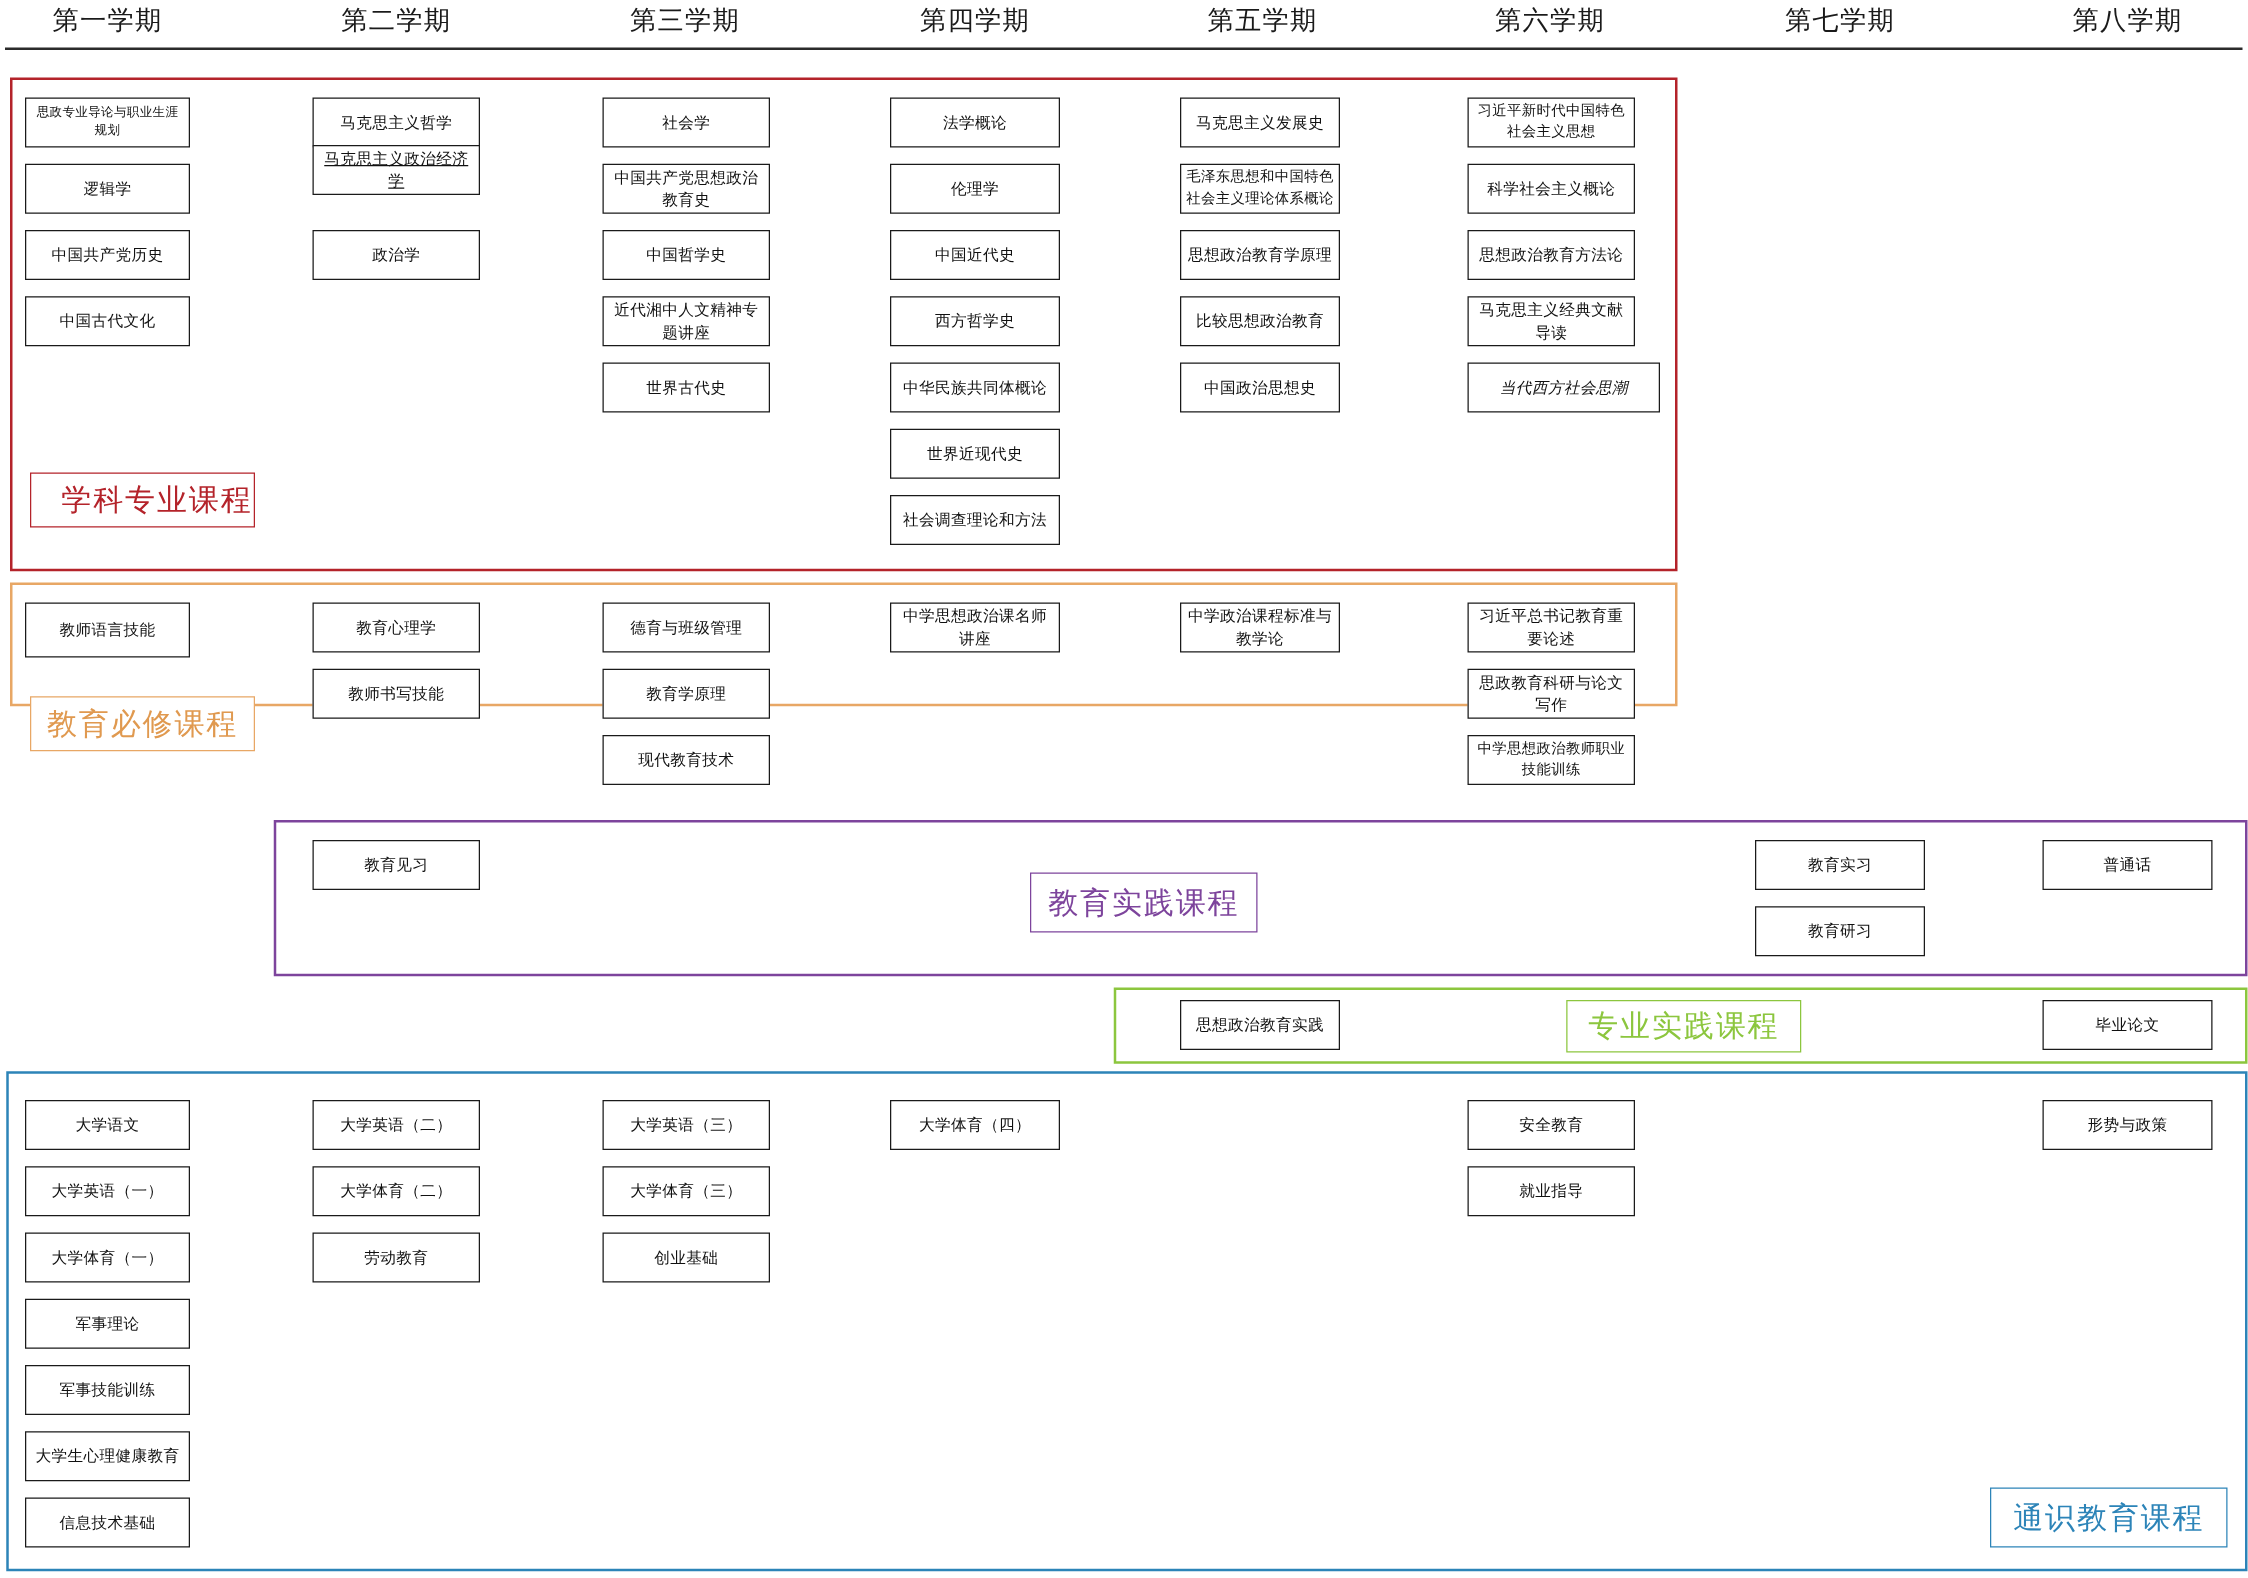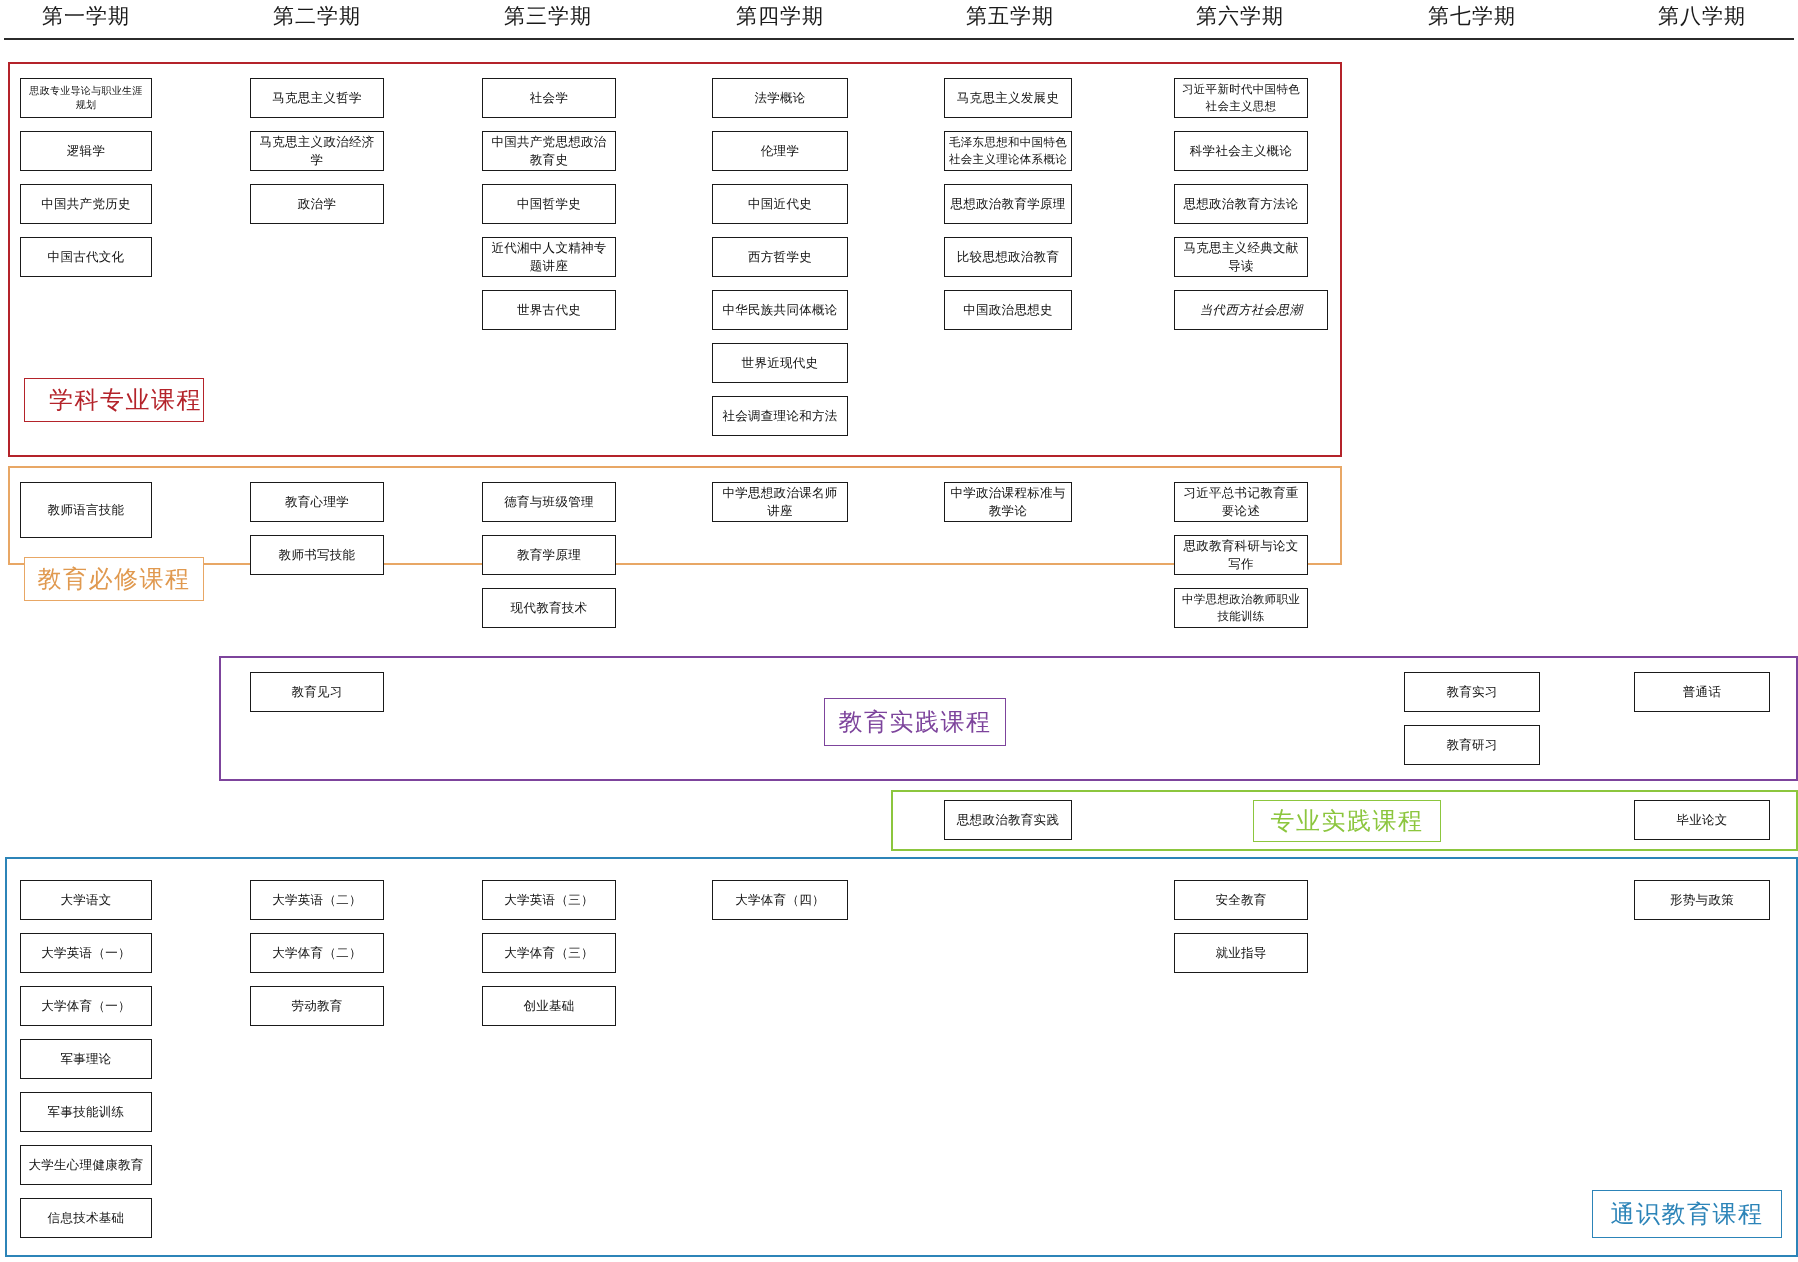--- a/index.html
+++ b/index.html
@@ -126,21 +126,21 @@
       </div>
       <div class="course" style="left: 20px; top: 184px; width: 132px; height: 40px;">
         <span>中国共产党历史</span>
       </div>
       <div class="course" style="left: 20px; top: 237px; width: 132px; height: 40px;">
         <span>中国古代文化</span>
       </div>
       <div class="course" style="left: 250px; top: 78px; width: 134px; height: 40px;">
         <span>马克思主义哲学</span>
       </div>
-      <div class="course" style="left: 250px; top: 131px; width: 134px; height: 40px;">
+      <div class="course" style="left: 250px; top: 116px; width: 134px; height: 40px; text-decoration: underline;">
         <span>马克思主义政治经济学</span>
       </div>
       <div class="course" style="left: 250px; top: 184px; width: 134px; height: 40px;">
         <span>政治学</span>
       </div>
       <div class="course" style="left: 482px; top: 78px; width: 134px; height: 40px;">
         <span>社会学</span>
       </div>
       <div class="course" style="left: 482px; top: 131px; width: 134px; height: 40px;">
         <span>中国共产党思想政治教育史</span>
@@ -200,21 +200,21 @@
         <span>思想政治教育方法论</span>
       </div>
       <div class="course" style="left: 1174px; top: 237px; width: 134px; height: 40px;">
         <span>马克思主义经典文献导读</span>
       </div>
       <div class="course" style="left: 1174px; top: 290px; width: 154px; height: 40px; font-style: italic;">
         <span>当代西方社会思潮</span>
       </div>
       <div class="group orange" style="left: 8px; top: 466px; width: 1334px; height: 99px;"></div>
       <div class="group-title orange" style="left: 24px; top: 557px; width: 180px; height: 44px;">教育必修课程</div>
-      <div class="course" style="left: 20px; top: 482px; width: 132px; height: 56px;">
+      <div class="course" style="left: 20px; top: 482px; width: 132px; height: 44px;">
         <span>教师语言技能</span>
       </div>
       <div class="course" style="left: 250px; top: 482px; width: 134px; height: 40px;">
         <span>教育心理学</span>
       </div>
       <div class="course" style="left: 250px; top: 535px; width: 134px; height: 40px;">
         <span>教师书写技能</span>
       </div>
       <div class="course" style="left: 482px; top: 482px; width: 134px; height: 40px;">
         <span>德育与班级管理</span>

